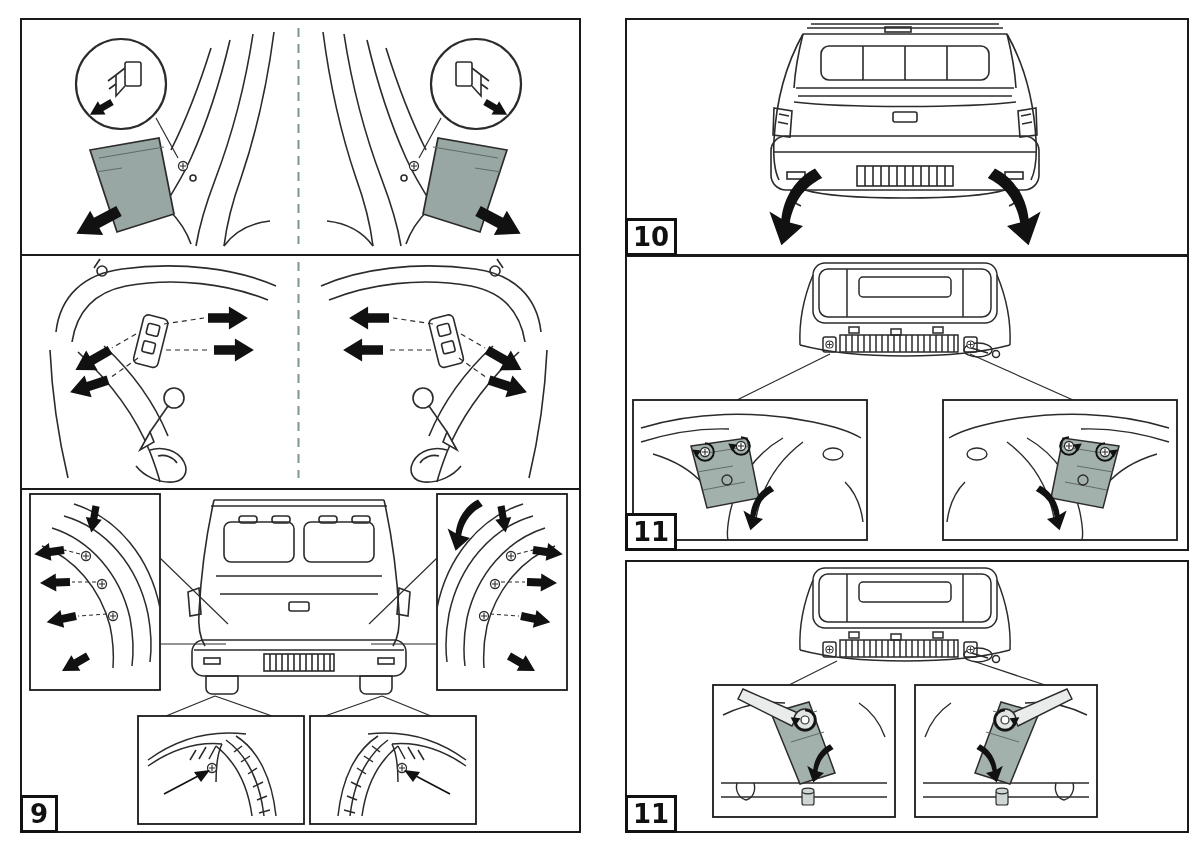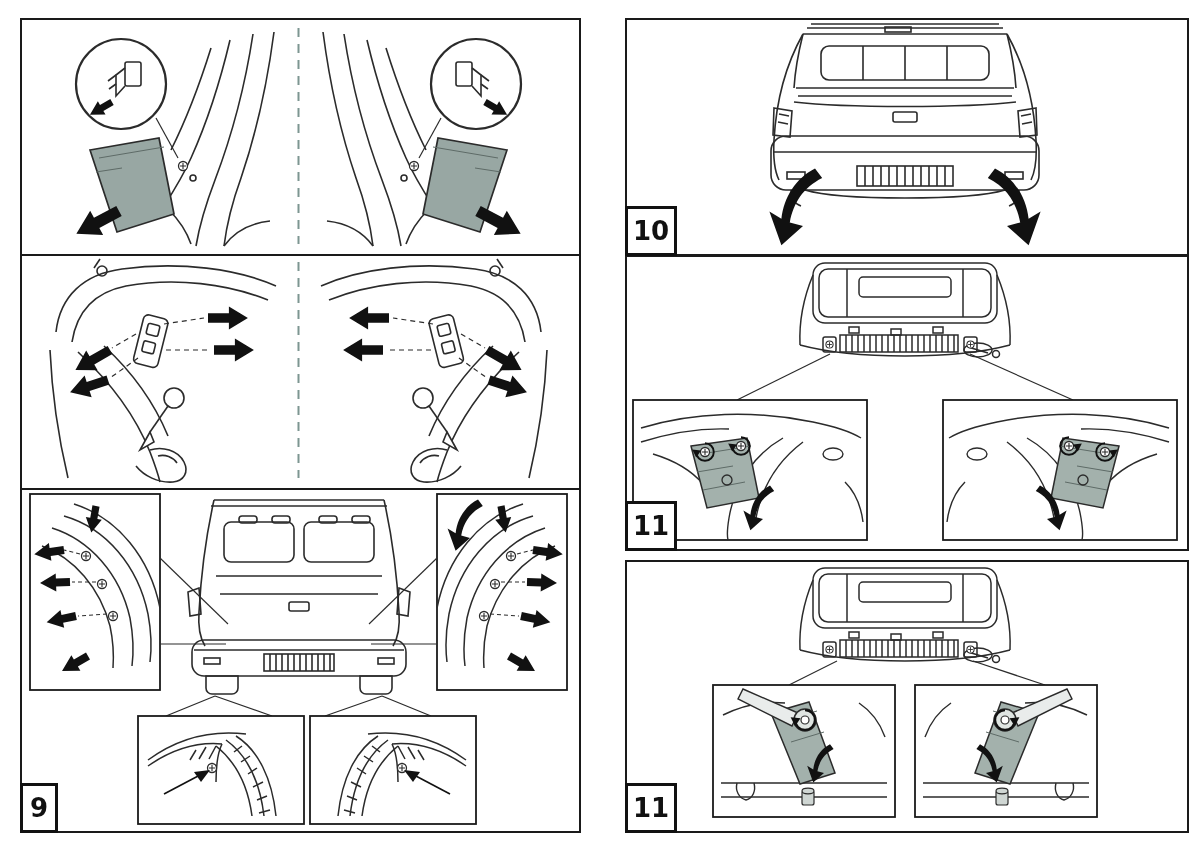--- a/index.html
+++ b/index.html
@@ -12,21 +12,21 @@
   #p-left{left:20px;top:18px;width:557px;height:811px;}
   #p-10{left:625px;top:18px;width:560px;height:234px;}
   #p-11a{left:625px;top:255px;width:560px;height:292px;}
   #p-11b{left:625px;top:560px;width:560px;height:269px;}
   .sub{position:absolute;left:0;width:100%;overflow:hidden;}
   .sub-a{top:0;height:234px;border-bottom:2px solid #1a1a1a;}
   .sub-b{top:234px;height:234px;border-bottom:2px solid #1a1a1a;}
   .sub-c{top:468px;height:339px;}
   svg{display:block;}
   .step-label{
-    position:absolute;left:-2px;bottom:-2px;min-width:38px;height:50px;
+    position:absolute;left:-2px;bottom:-2px;min-width:38px;height:38px;
     padding:0 5px;border:3px solid #111;background:#fff;box-sizing:border-box;
     display:flex;align-items:center;justify-content:center;
     font-weight:700;font-size:26px;line-height:1;color:#111;z-index:5;
   }
 </style>
 </head>
 <body>
 
 <svg width="0" height="0" style="position:absolute" aria-hidden="true">
   <defs>

